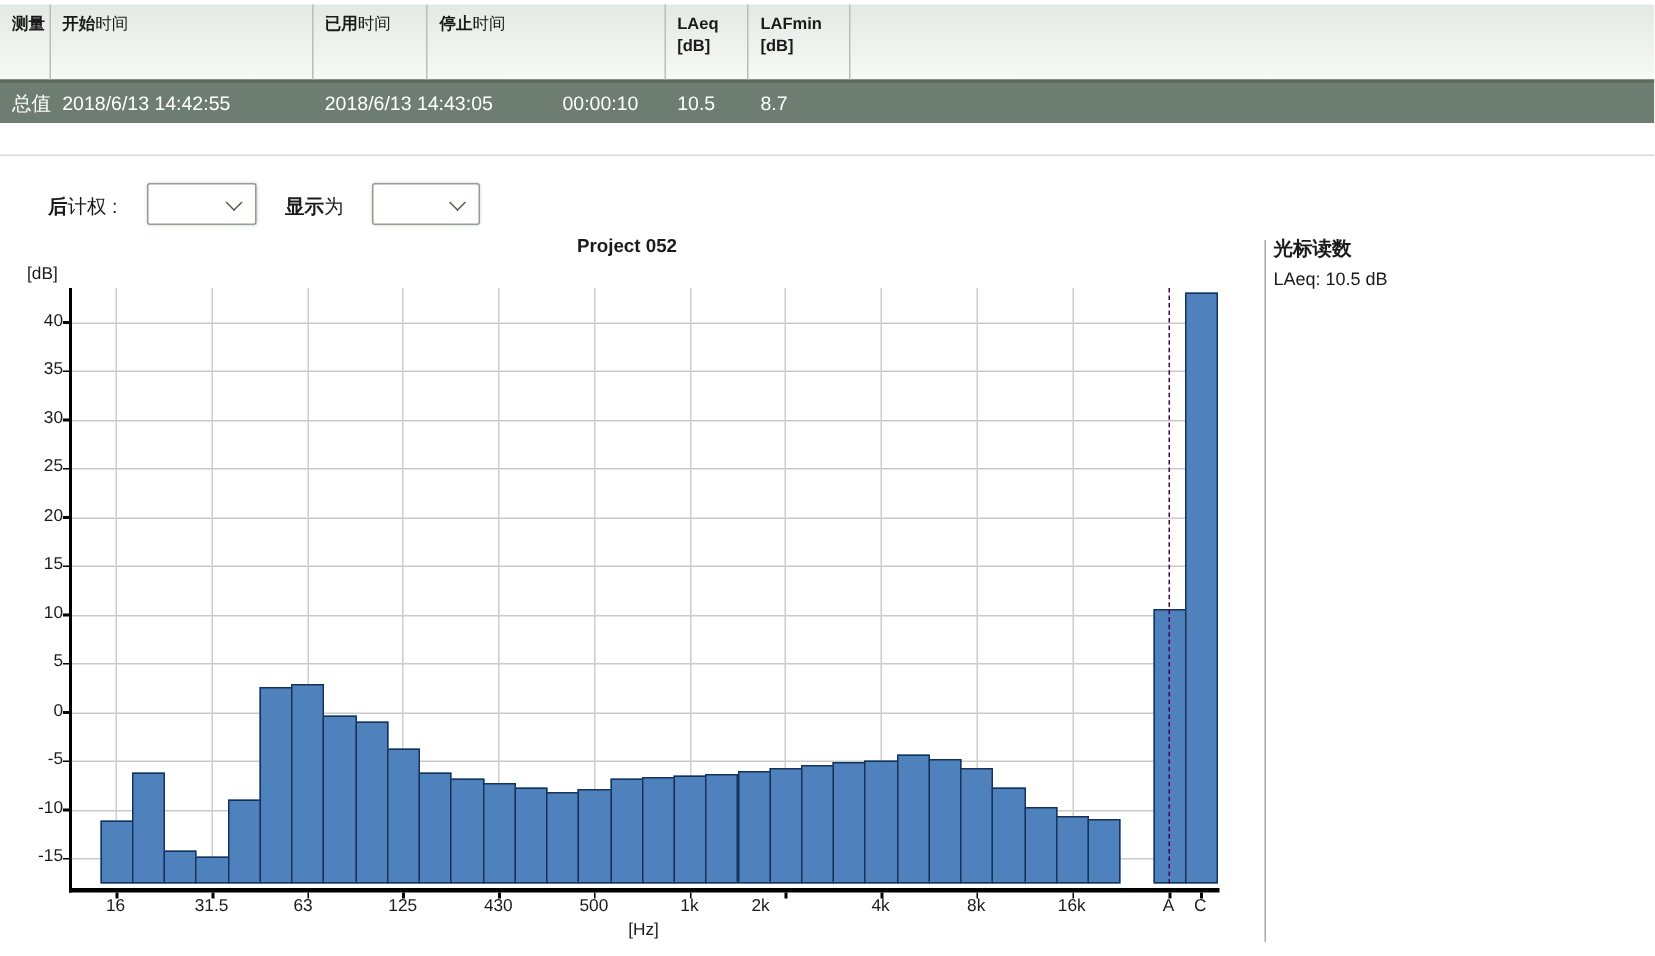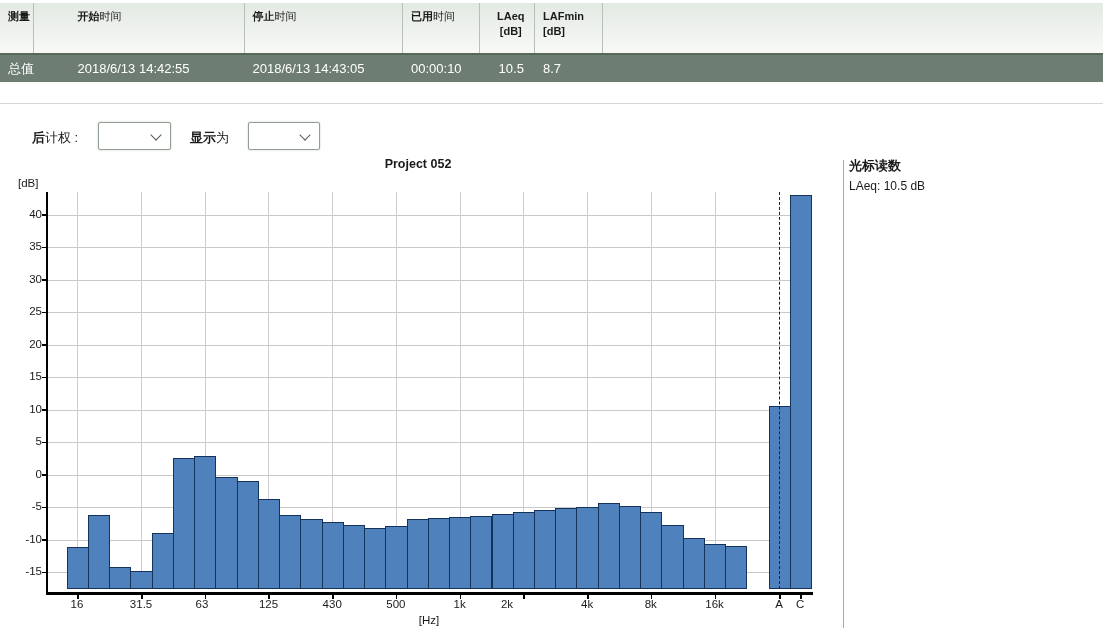--- a/index.html
+++ b/index.html
@@ -5,22 +5,22 @@
   html,body{margin:0;padding:0;background:#fff;}
   #screen{position:relative;width:1103px;height:637px;background:#fff;overflow:hidden;
           font-family:"Liberation Sans","DejaVu Sans",sans-serif;color:#1a1a1a;}
 
   
   .tbl{position:absolute;left:0;top:3px;width:1103px;}
   .hdr-row{display:flex;height:50px;background:linear-gradient(#e3e9e3,#f7f9f7);}
   .hdr-cell{box-sizing:border-box;padding:6px 0 0 8px;font-size:11px;line-height:15px;
             border-right:1px solid #b7c0b7;}
   .hdr-cell .h-bold{font-weight:bold;}
-  .c0{width:33.5px;} .c1{width:175px;margin-left:36px;} .c2{width:158.5px;} .c3{width:76.5px;}
-  .c4{width:55.5px;text-align:center;} .c5{width:68px;} .c6{flex:1;border-right:none;}
+  .c0{width:33.5px;} .c1{width:175px;} .c2{width:158.5px;} .c3{width:76.5px;}
+  .c4{width:55.5px;} .c5{width:68px;} .c6{flex:1;border-right:none;}
   .two-line .h-rest{display:block;}
   .val-row{display:flex;height:27px;background:#6e7d72;border-top:2px solid #596857;
            color:#fff;font-size:13px;line-height:27px;}
   .val-cell{box-sizing:border-box;padding-left:8px;overflow:hidden;white-space:nowrap;}
   .sep-line{position:absolute;left:0;top:103px;width:1103px;height:1px;background:#d6d6d6;}
 
   
   .controls{position:absolute;left:0;top:122px;height:30px;width:843px;font-size:13px;}
   .ctl-label{position:absolute;top:7px;}
   .ctl-label .h-bold{font-weight:bold;}
@@ -59,22 +59,22 @@
 </style>
 </head>
 <body>
 
 <div id="screen">
 
   <div class="tbl">
     <div class="hdr-row">
       <div class="hdr-cell c0"><span class="h-bold">测量</span><span class="h-rest"></span></div>
       <div class="hdr-cell c1"><span class="h-bold">开始</span><span class="h-rest">时间</span></div>
+      <div class="hdr-cell c3"><span class="h-bold">已用</span><span class="h-rest">时间</span></div>
       <div class="hdr-cell c2"><span class="h-bold">停止</span><span class="h-rest">时间</span></div>
-      <div class="hdr-cell c3"><span class="h-bold">已用</span><span class="h-rest">时间</span></div>
       <div class="hdr-cell c4 two-line"><span class="h-bold">LAeq</span><span class="h-bold h-rest">[dB]</span></div>
       <div class="hdr-cell c5 two-line"><span class="h-bold">LAFmin</span><span class="h-bold h-rest">[dB]</span></div>
       <div class="hdr-cell c6"></div>
     </div>
     <div class="val-row">
       <div class="val-cell c0">总值</div>
       <div class="val-cell c1">2018/6/13 14:42:55</div>
       <div class="val-cell c2">2018/6/13 14:43:05</div>
       <div class="val-cell c3">00:00:10</div>
       <div class="val-cell c4">10.5</div>

